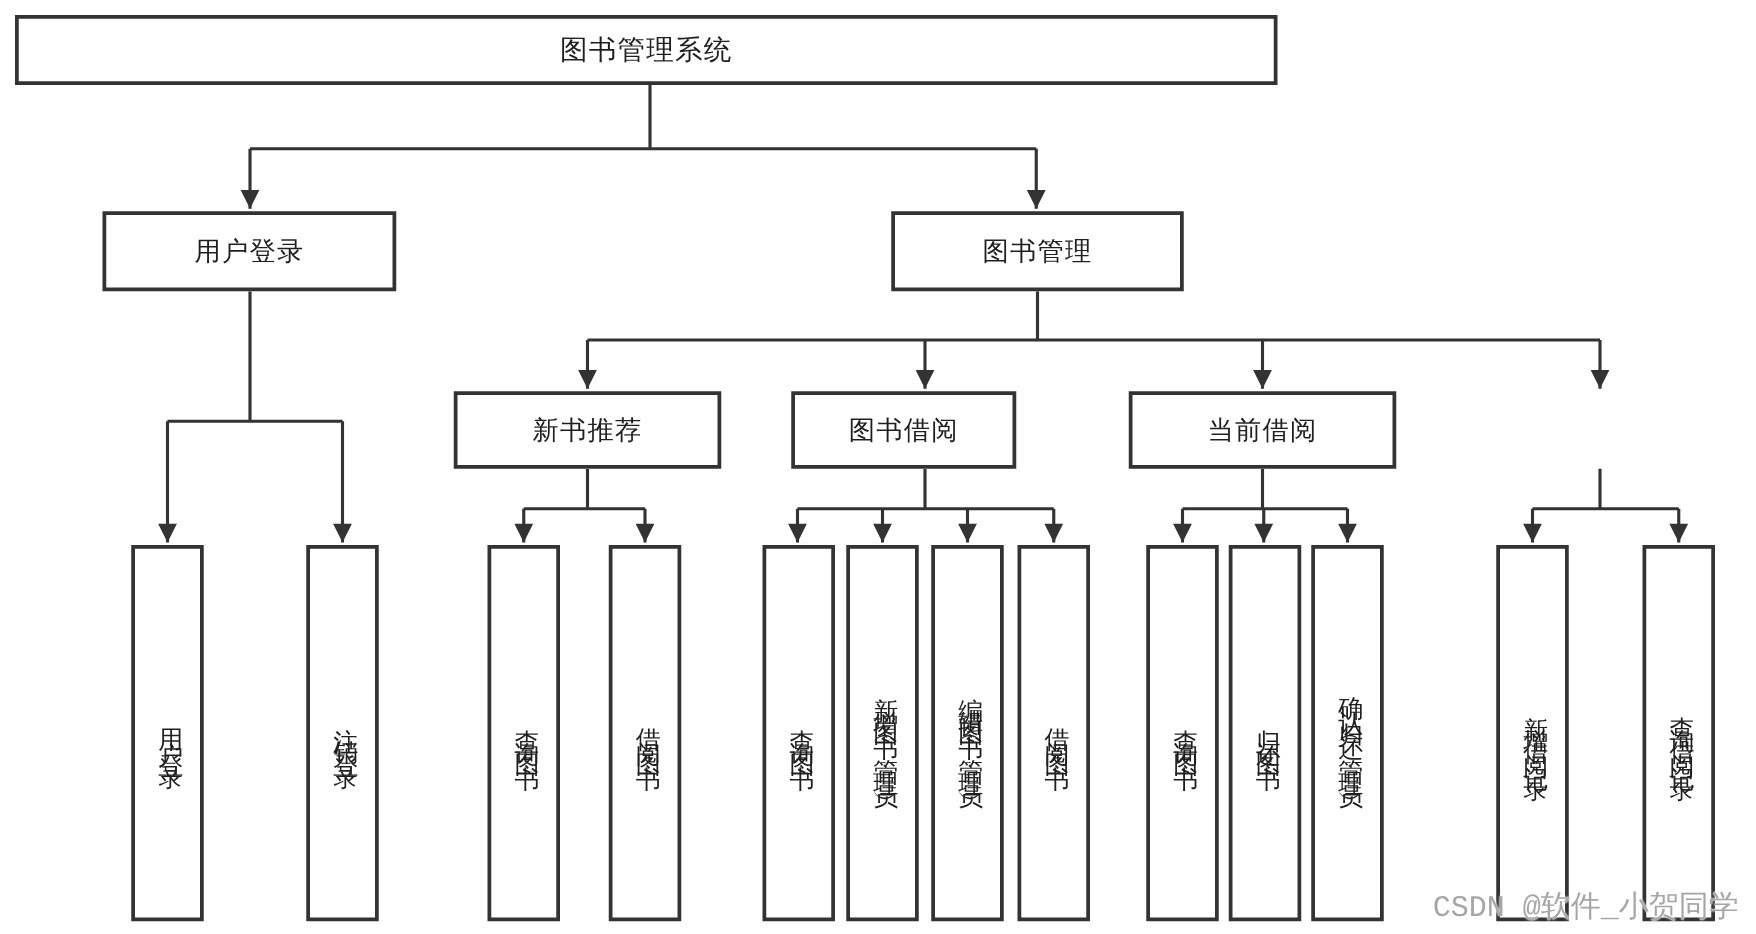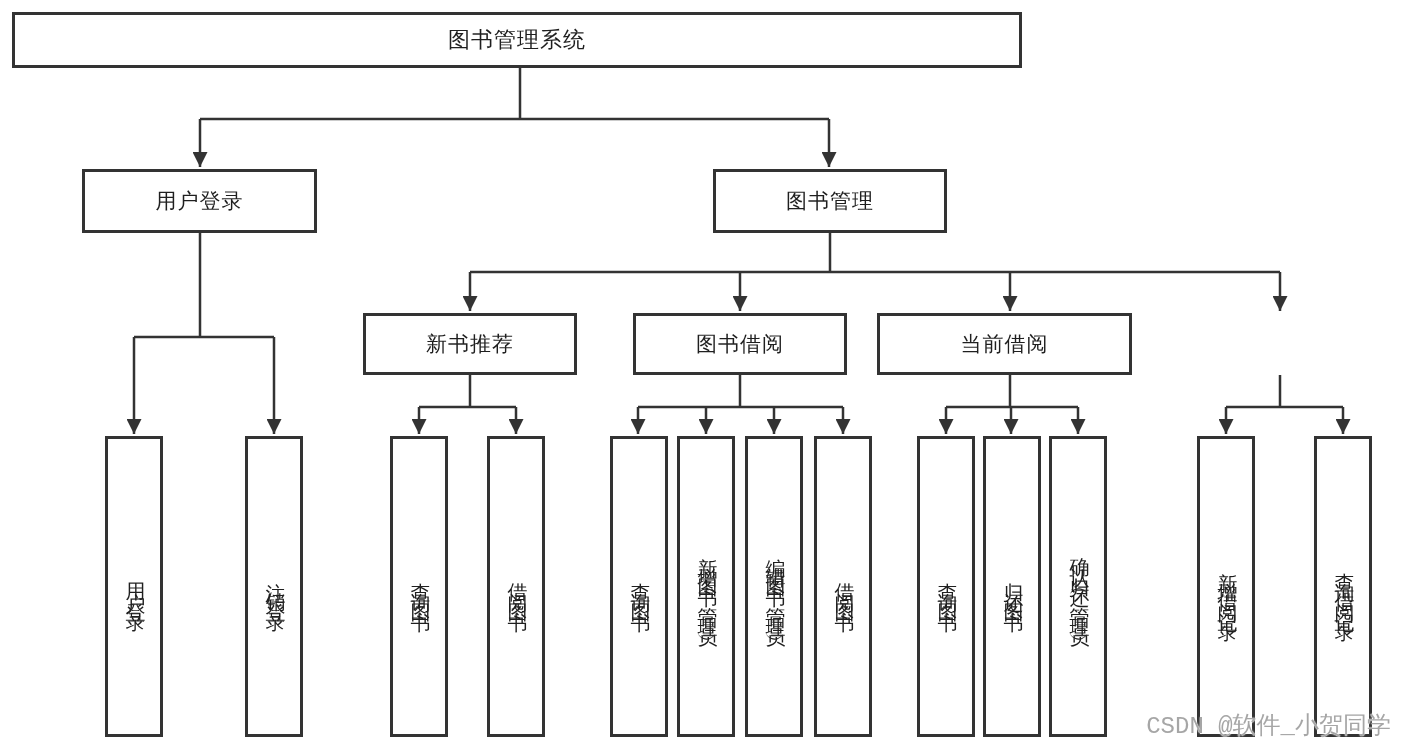--- a/index.html
+++ b/index.html
@@ -96,22 +96,22 @@
     <path d="M1226 407 V434" marker-end="url(#arrowhead)"></path>
     <path d="M1343 407 V434" marker-end="url(#arrowhead)"></path>
   </svg>
 
   <div class="node h-node root-node" style="left:12px; top:12px; width:1010px; height:56px;">图书管理系统</div>
 
   <div class="node h-node" style="left:82px; top:169px; width:235px; height:64px;">用户登录</div>
   <div class="node h-node" style="left:713px; top:169px; width:234px; height:64px;">图书管理</div>
 
   <div class="node h-node" style="left:363px; top:313px; width:214px; height:62px;">新书推荐</div>
-  <div class="node h-node" style="left:633px; top:313px; width:214px; height:62px;">图书借阅</div>
-  <div class="node h-node" style="left:877px; top:313px; width:255px; height:62px;">当前借阅</div>
+  <div class="node h-node" style="left:633px; top:313px; width:180px; height:62px;">图书借阅</div>
+  <div class="node h-node" style="left:903px; top:313px; width:214px; height:62px;">当前借阅</div>
 
   <div class="node v-node" style="left:105px; top:436px; width:58px; height:301px;">
     <span>用户登录</span>
   </div>
   <div class="node v-node" style="left:245px; top:436px; width:58px; height:301px;">
     <span>注销登录</span>
   </div>
 
   <div class="node v-node" style="left:390px; top:436px; width:58px; height:301px;">
     <span>查询图书</span>

